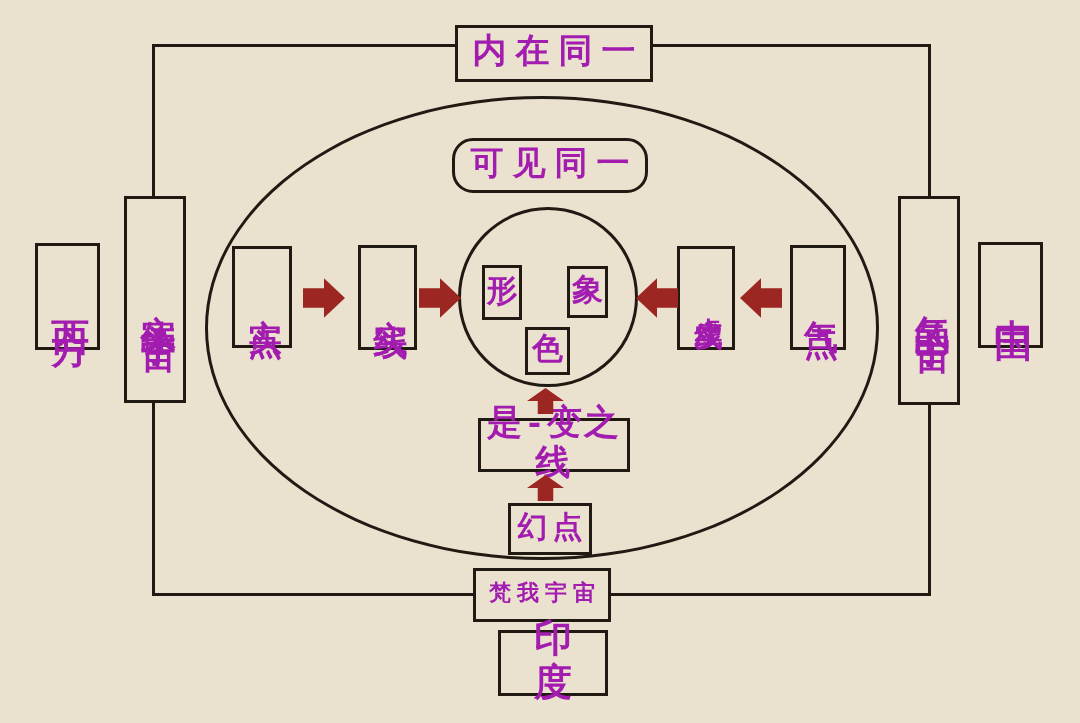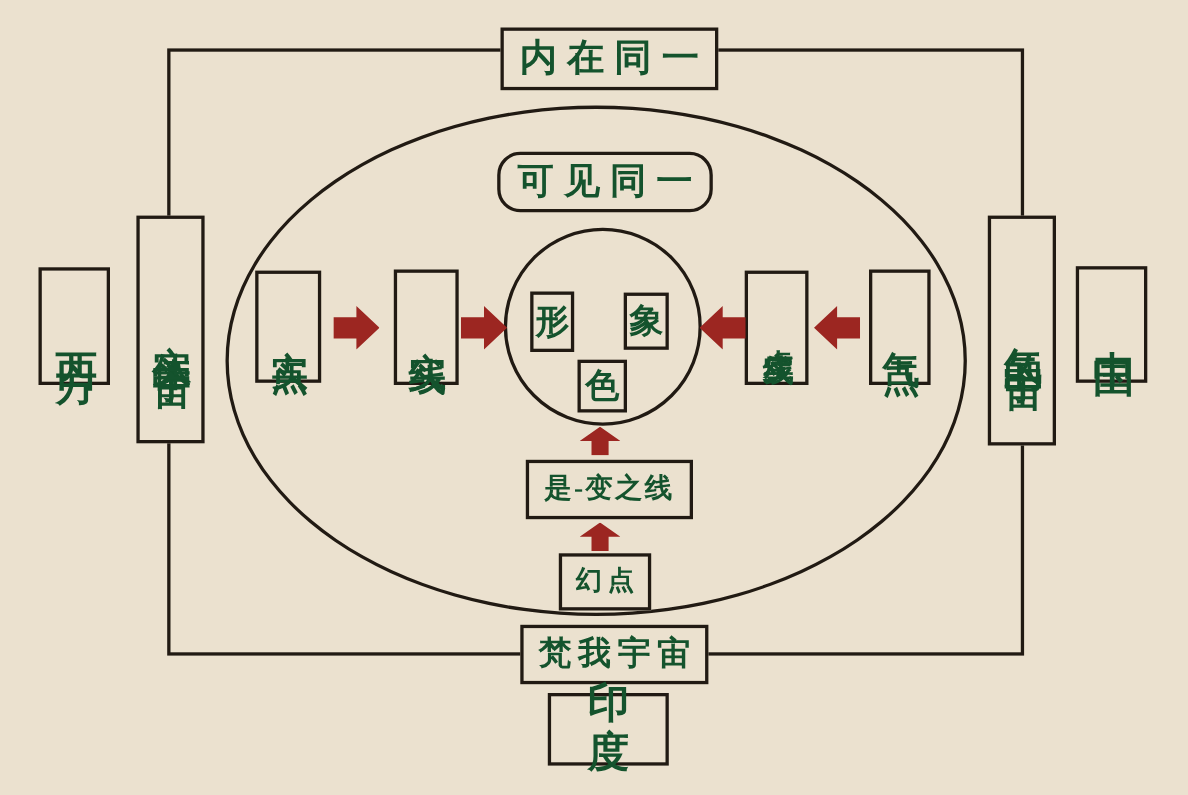--- a/index.html
+++ b/index.html
@@ -1,20 +1,20 @@
 <!DOCTYPE html>
 <html><head>
 <meta charset="utf-8">
 <style>
   html,body { margin:0; padding:0; }
   .stage {
     position:relative; width:1080px; height:723px;
     background:#ebe1cf; overflow:hidden;
-    font-family:Liberation Serif, serif;
-    font-weight:bold; color:#14532d;
+    font-family:Liberation Mono, monospace;
+    font-weight:bold; color:#a21caf;
   }
   .frame {
     position:absolute; box-sizing:border-box;
     border:3px solid #211a13; background:transparent;
   }
   .box {
     position:absolute; box-sizing:border-box;
     border:3px solid #211a13; background:#ebe1cf;
     display:flex; align-items:center; justify-content:center;
     text-align:center; line-height:1.15;
@@ -77,28 +77,28 @@
   <div class="box" style="left:482px; top:265px; width:40px; height:55px; font-size:31px;">
     <span>形</span>
   </div>
   <div class="box" style="left:567px; top:266px; width:41px; height:52px; font-size:31px;">
     <span>象</span>
   </div>
   <div class="box" style="left:525px; top:327px; width:45px; height:48px; font-size:31px;">
     <span>色</span>
   </div>
 
-  <div class="box" style="left:478px; top:418px; width:152px; height:54px; font-size:25px; letter-spacing:2px;">
+  <div class="box" style="left:478px; top:418px; width:152px; height:54px; font-size:35px; letter-spacing:2px;">
     <span>是-变之线</span>
   </div>
-  <div class="box" style="left:508px; top:503px; width:84px; height:52px; font-size:24px; letter-spacing:5px; padding-left:5px;">
+  <div class="box" style="left:508px; top:503px; width:84px; height:52px; font-size:30px; letter-spacing:5px; padding-left:5px;">
     <span>幻点</span>
   </div>
 
-  <div class="box" style="left:473px; top:568px; width:171px; height:54px; font-size:30px; letter-spacing:6px; padding-left:6px;">
+  <div class="box" style="left:473px; top:568px; width:138px; height:54px; font-size:22px; letter-spacing:6px; padding-left:6px;">
     <span>梵我宇宙</span>
   </div>
 
   <div class="box" style="left:498px; top:630px; width:110px; height:66px; font-size:38px; letter-spacing:13px; padding-left:13px;">
     <span>印度</span>
   </div>
 
   <div class="arrow a-right" style="left:303px; top:277px; width:42px; height:42px;"></div>
   <div class="arrow a-right" style="left:419px; top:277px; width:42px; height:42px;"></div>
   <div class="arrow a-left" style="left:636px; top:277px; width:42px; height:42px;"></div>

